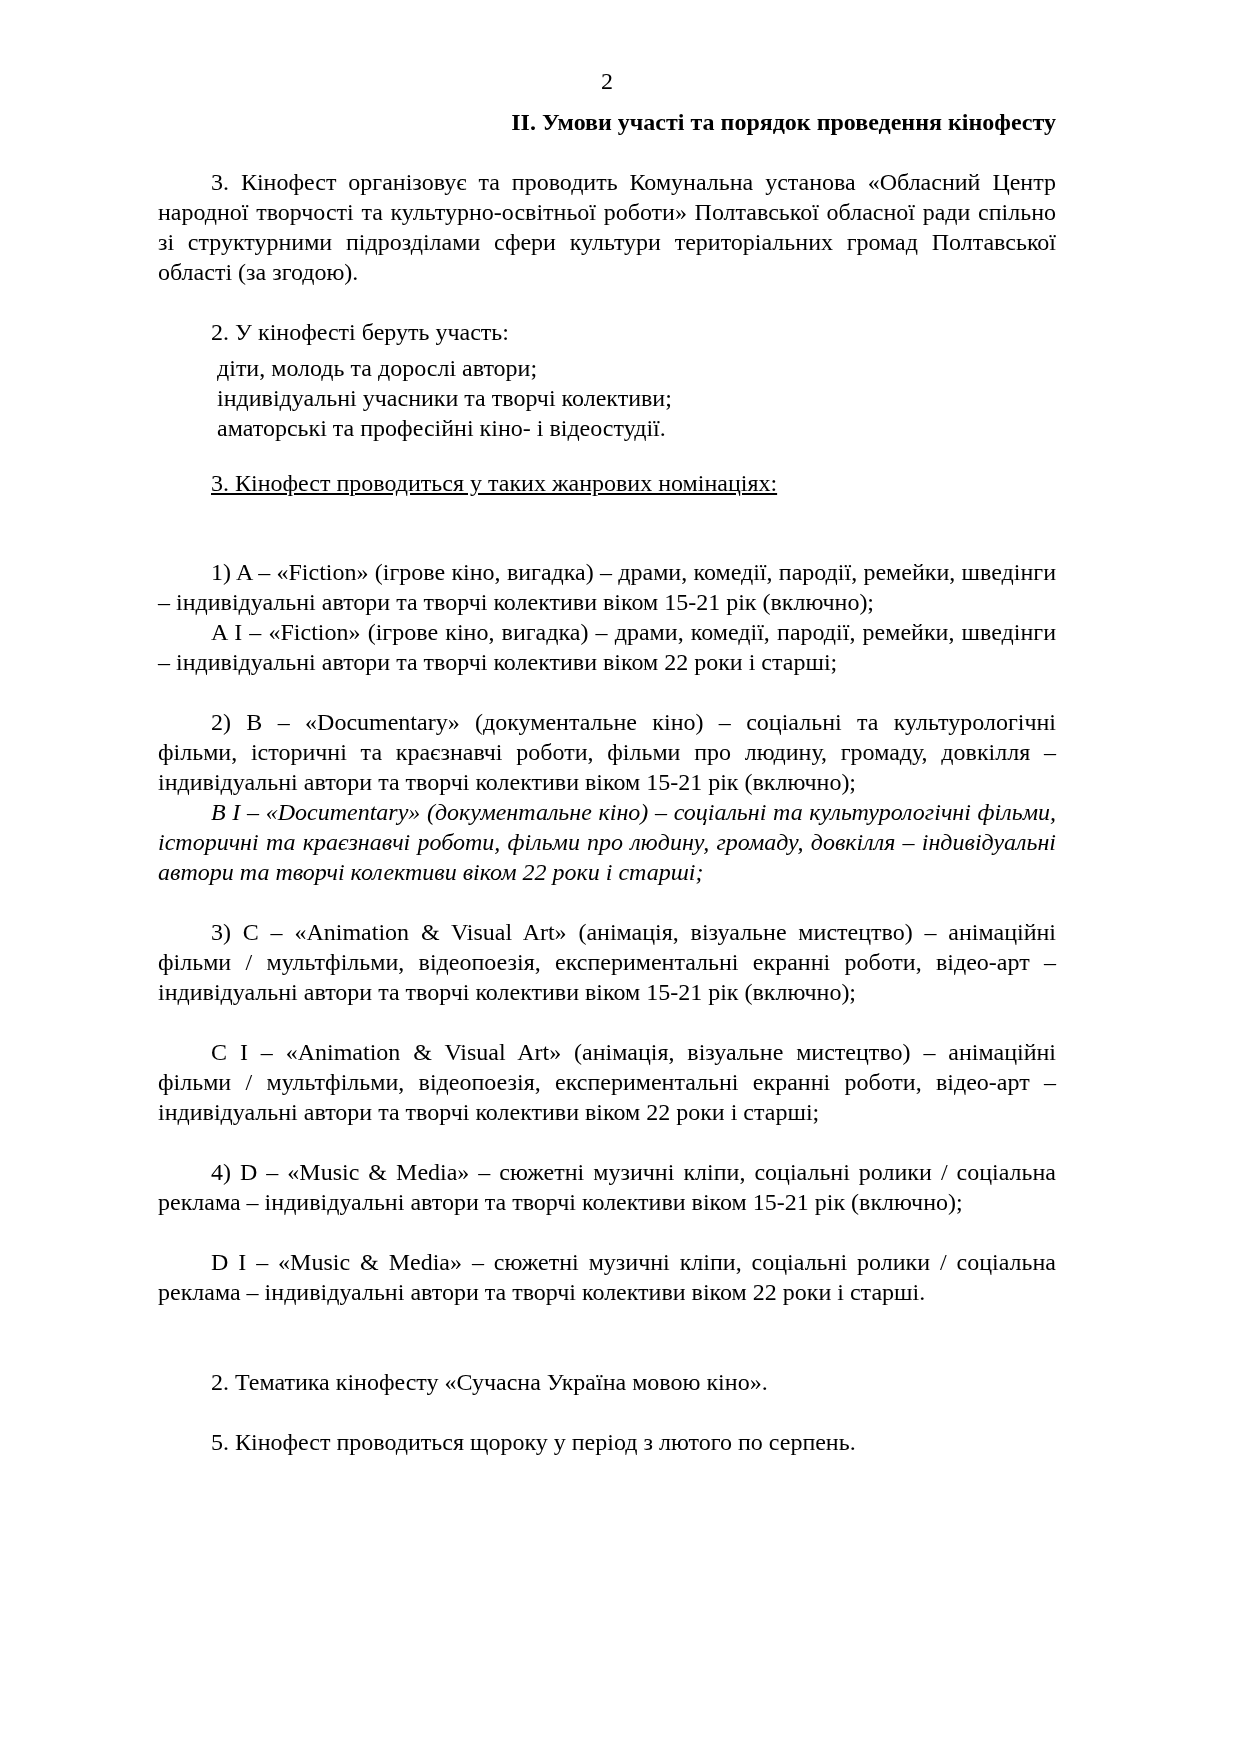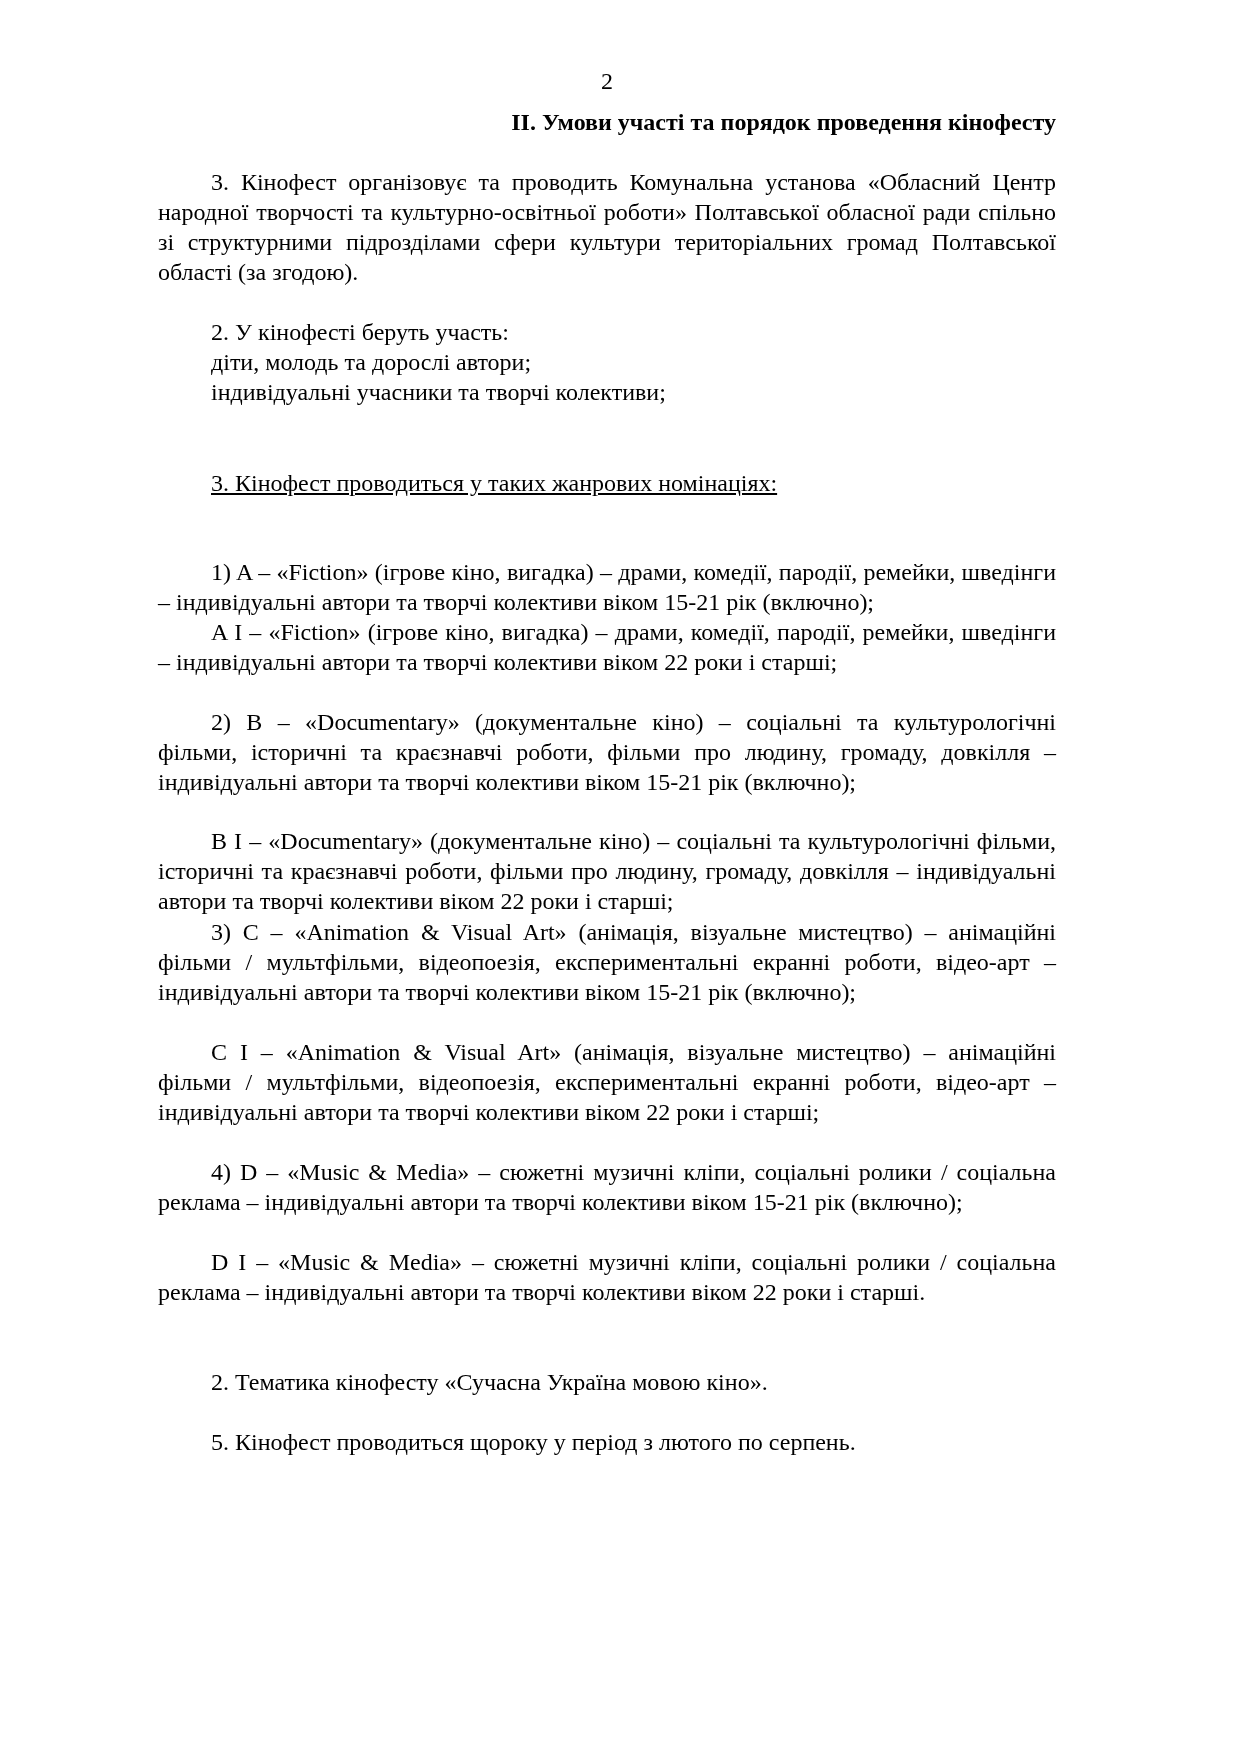--- a/index.html
+++ b/index.html
@@ -51,21 +51,21 @@
     }
     .indent {
       text-indent: 53px;
     }
     .list {
       position: absolute;
       left: 53px;
       width: 845px;
       font-size: 24px;
       line-height: 30px;
-      margin: 0;
+      margin: 6px;
       padding: 0;
       list-style: none;
     }
     .list li {
       margin: 0;
       padding: 0;
     }
     .single {
       position: absolute;
       left: 53px;
@@ -82,29 +82,30 @@
   <div class="page-number">2</div>
 
   <div class="section-title">II. Умови участі та порядок проведення кінофесту</div>
 
   <p class="p indent" style="top:167px;">3. Кінофест організовує та проводить Комунальна установа «Обласний Центр народної творчості та культурно-освітньої роботи» Полтавської обласної ради спільно зі структурними підрозділами сфери культури територіальних громад Полтавської області (за згодою).</p>
 
   <div class="single" style="top:317px;">2. У кінофесті беруть участь:</div>
   <ul class="list" style="top:347px;">
     <li>діти, молодь та дорослі автори;</li>
     <li>індивідуальні учасники та творчі колективи;</li>
+    <li>аматорські та професійні кіно- і відеостудії.</li>
   </ul>
 
   <div class="single" style="top:468px;text-decoration:underline;">3. Кінофест проводиться у таких жанрових номінаціях:</div>
 
   <p class="p indent" style="top:557px;">1) A – «Fiction» (ігрове кіно, вигадка) – драми, комедії, пародії, ремейки, шведінги – індивідуальні автори та творчі колективи віком 15-21 рік (включно);</p>
   <p class="p indent" style="top:617px;">A I – «Fiction» (ігрове кіно, вигадка) – драми, комедії, пародії, ремейки, шведінги – індивідуальні автори та творчі колективи віком 22 роки і старші;</p>
 
   <p class="p indent" style="top:707px;">2) B – «Documentary» (документальне кіно) – соціальні та культурологічні фільми, історичні та краєзнавчі роботи, фільми про людину, громаду, довкілля – індивідуальні автори та творчі колективи віком 15-21 рік (включно);</p>
-  <p class="p indent" style="top:826px;">B I – «Documentary» (документальне кіно) – соціальні та культурологічні фільми, історичні та краєзнавчі роботи, фільми про людину, громаду, довкілля – індивідуальні автори та творчі колективи віком 22 роки і старші;</p>
+  <p class="p indent" style="top:797px;font-style:italic;">B I – «Documentary» (документальне кіно) – соціальні та культурологічні фільми, історичні та краєзнавчі роботи, фільми про людину, громаду, довкілля – індивідуальні автори та творчі колективи віком 22 роки і старші;</p>
 
   <p class="p indent" style="top:917px;">3) C – «Animation &amp; Visual Art» (анімація, візуальне мистецтво) – анімаційні фільми / мультфільми, відеопоезія, експериментальні екранні роботи, відео-арт – індивідуальні автори та творчі колективи віком 15-21 рік (включно);</p>
   <p class="p indent" style="top:1037px;">C I – «Animation &amp; Visual Art» (анімація, візуальне мистецтво) – анімаційні фільми / мультфільми, відеопоезія, експериментальні екранні роботи, відео-арт – індивідуальні автори та творчі колективи віком 22 роки і старші;</p>
 
   <p class="p indent" style="top:1157px;">4) D – «Music &amp; Media» – сюжетні музичні кліпи, соціальні ролики / соціальна реклама – індивідуальні автори та творчі колективи віком 15-21 рік (включно);</p>
   <p class="p indent" style="top:1247px;">D I – «Music &amp; Media» – сюжетні музичні кліпи, соціальні ролики / соціальна реклама – індивідуальні автори та творчі колективи віком 22 роки і старші.</p>
 
   <div class="single" style="top:1367px;">2. Тематика кінофесту «Сучасна Україна мовою кіно».</div>
 
   <div class="single" style="top:1427px;">5. Кінофест проводиться щороку у період з лютого по серпень.</div>

